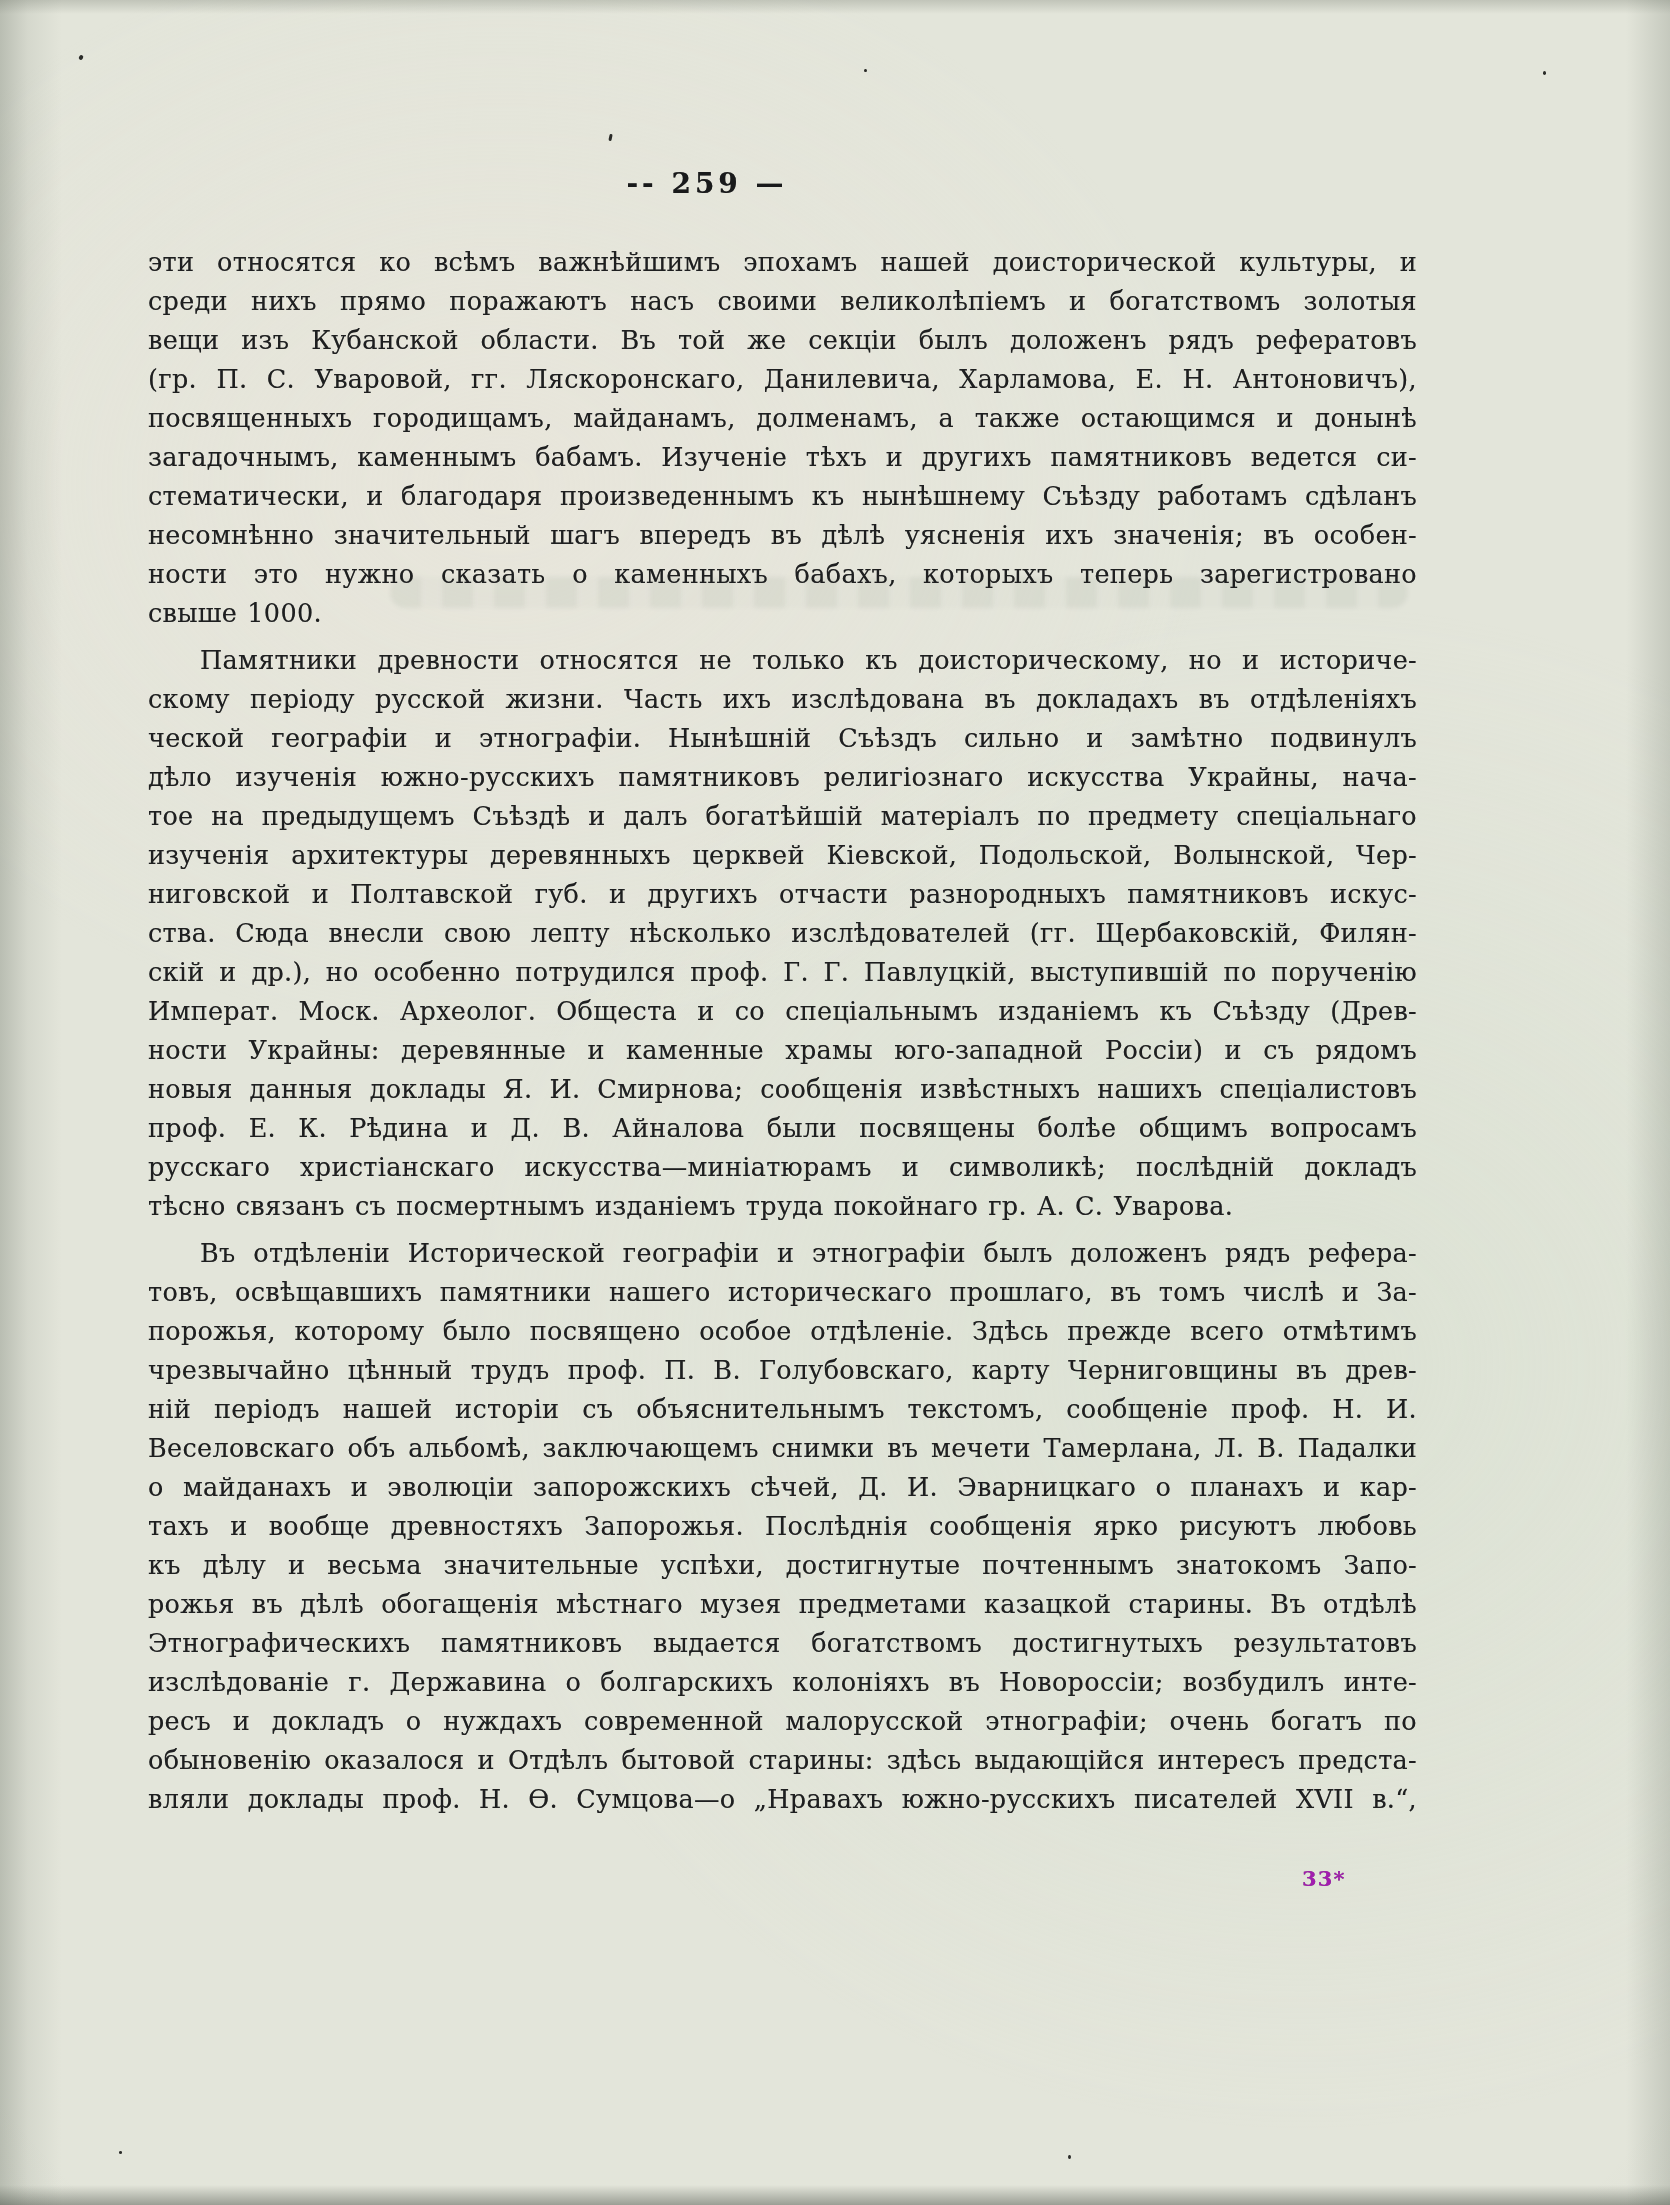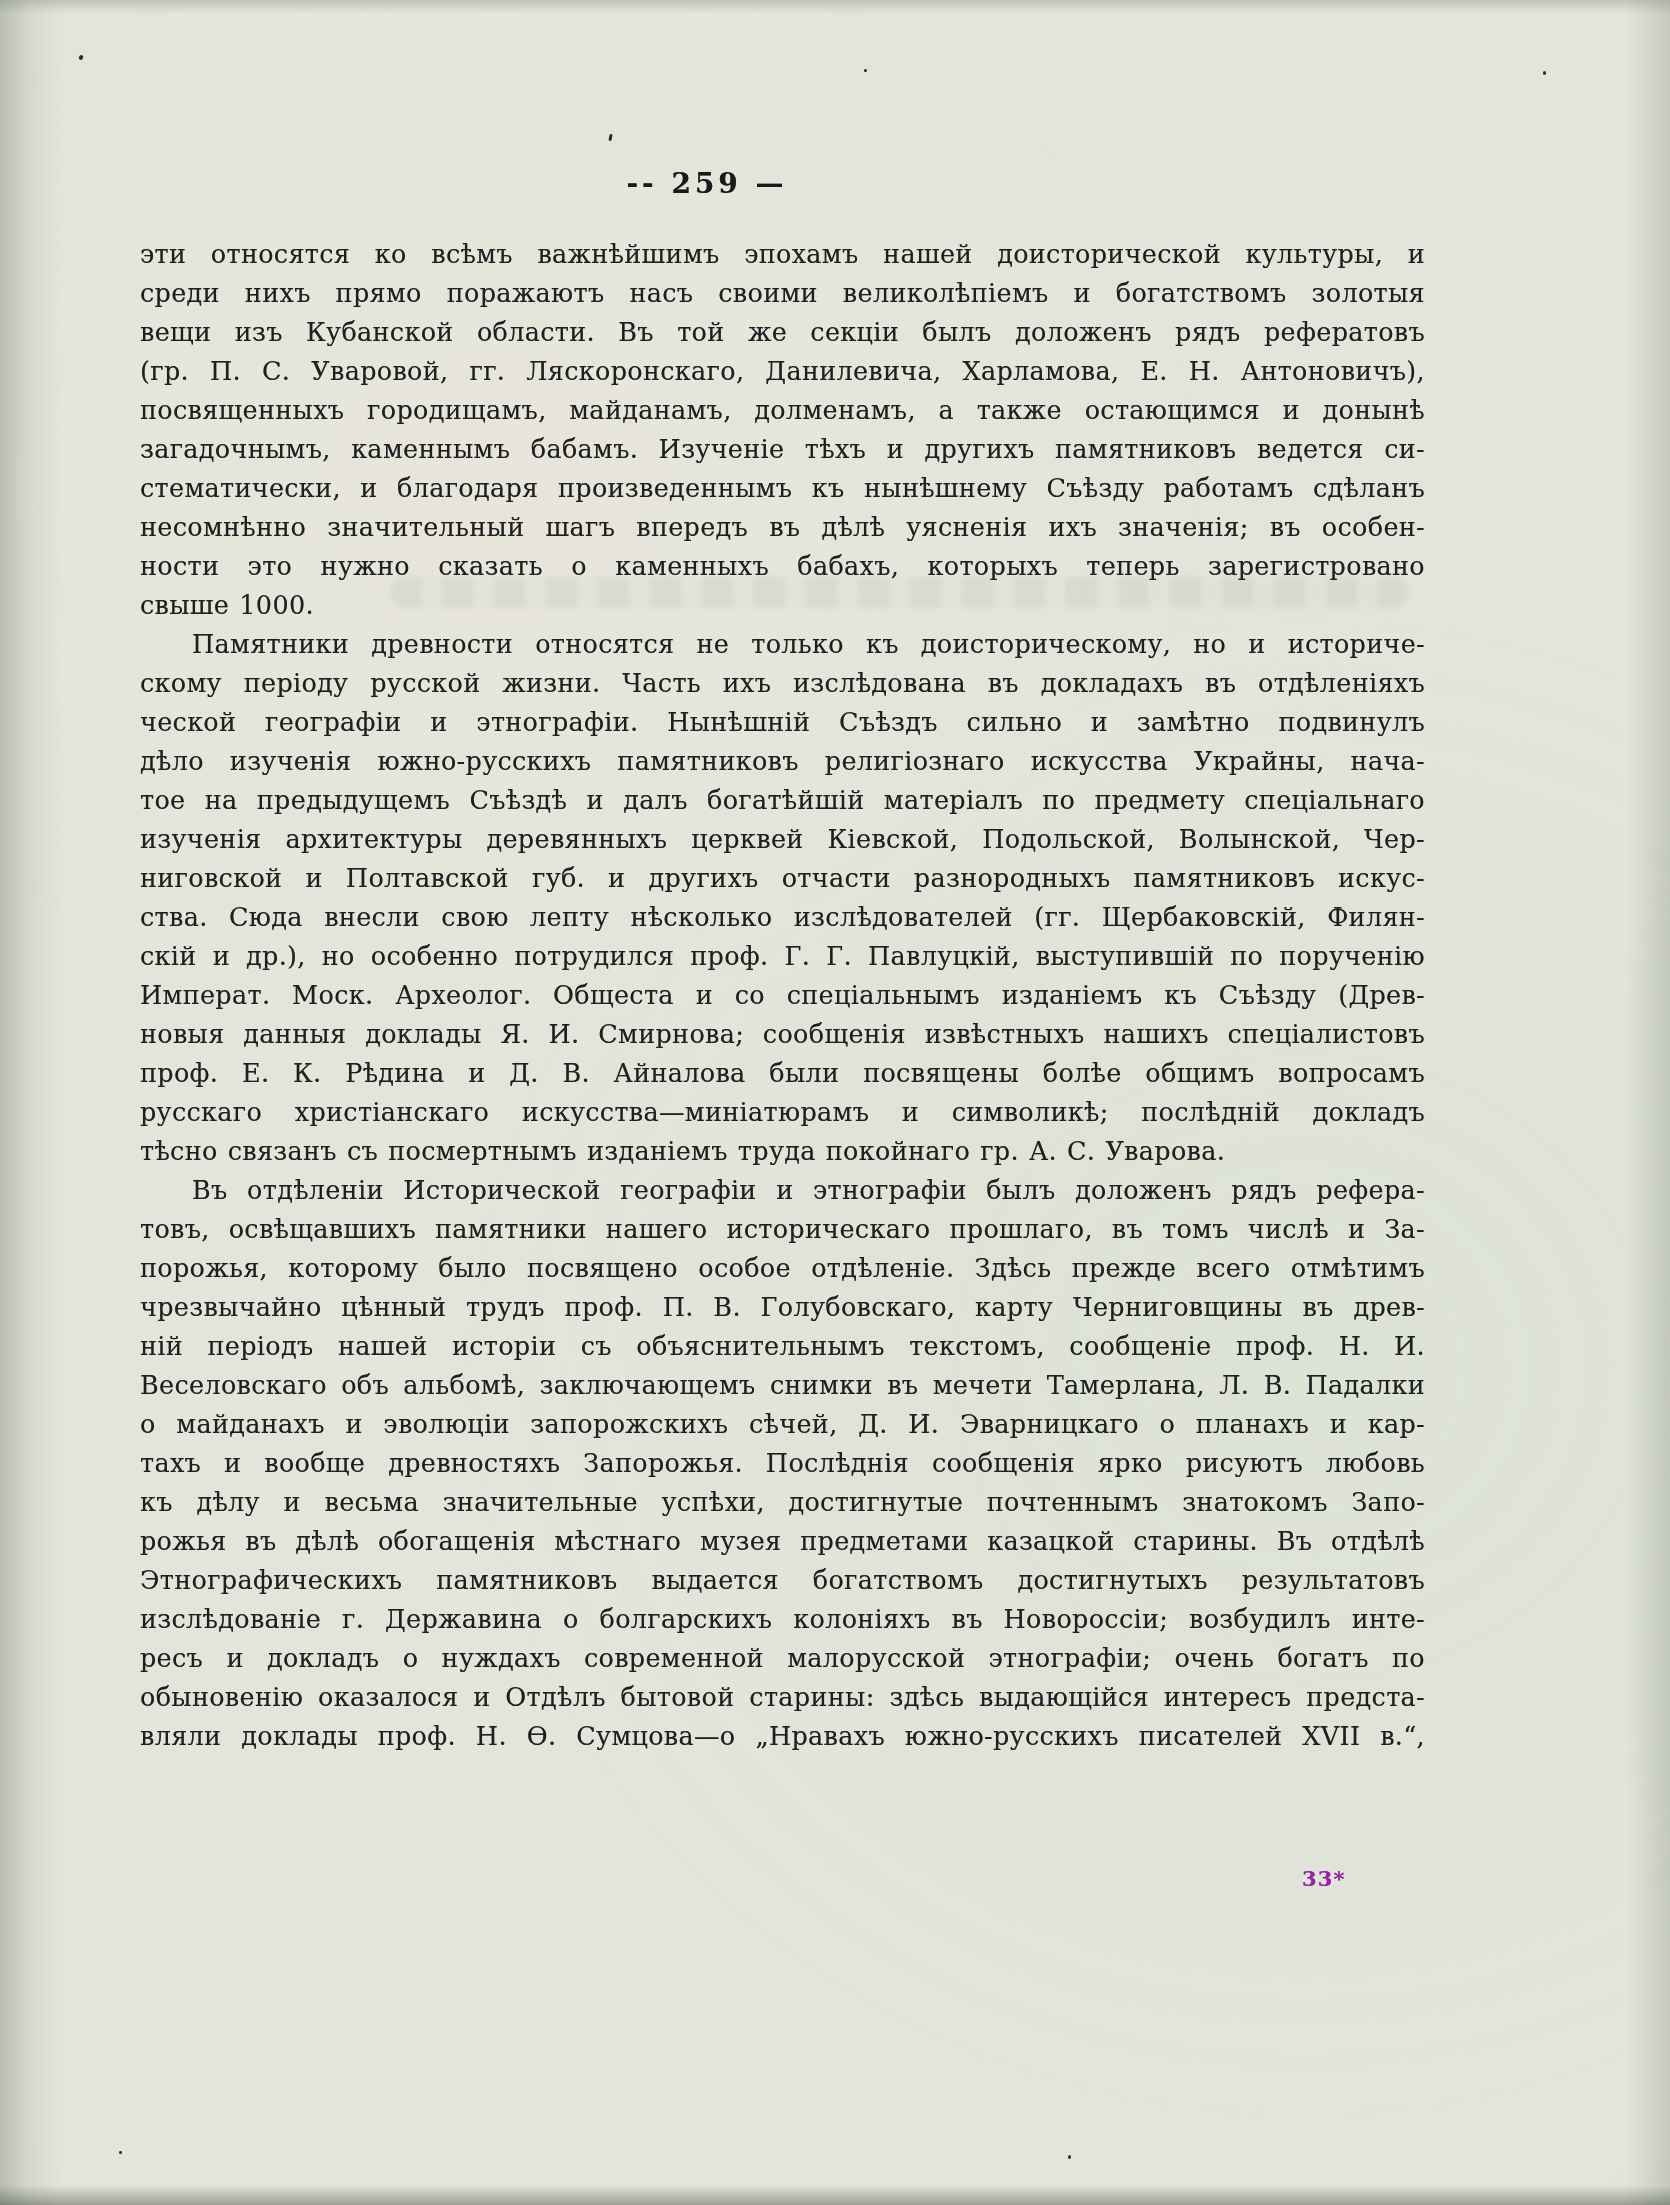--- a/index.html
+++ b/index.html
@@ -36,21 +36,21 @@
 
   
   .page-number{position:absolute;left:588px;top:152px;width:238px;text-align:center;
     font-size:28px;font-weight:bold;letter-spacing:4px;color:#191a1b;
     text-shadow:0 0 0.6px rgba(25,25,25,0.55);margin-top:15px;}
   .sig-mark{position:absolute;left:1274px;top:1866px;font-size:21px;font-weight:bold;
     letter-spacing:1.1px;color:#a21caf;text-shadow:0 0 0.6px rgba(25,25,25,0.5);margin-left:28px;}
 
   
   .text-block{position:absolute;left:140px;top:235px;width:1285px;}
-  .para{margin:0;padding:0;}
+  .para{margin:8px;padding:0;}
   .line{display:block;height:39px;line-height:39px;
     font-size:25.5px;letter-spacing:0.3px;word-spacing:1.7px;
     text-align:justify;text-align-last:justify;
     white-space:normal;overflow:visible;
     text-shadow:0 0 0.6px rgba(22,22,22,0.45);}
   .line.last{text-align-last:left;}
   .para.indent .line:first-child{text-indent:52px;}
 </style>
 </head>
 <body>
@@ -87,20 +87,21 @@
       <span class="line">Памятники древности относятся не только къ доисторическому, но и историче-</span>
       <span class="line">скому періоду русской жизни. Часть ихъ изслѣдована въ докладахъ въ отдѣленіяхъ</span>
       <span class="line">ческой географіи и этнографіи. Нынѣшній Съѣздъ сильно и замѣтно подвинулъ</span>
       <span class="line">дѣло изученія южно-русскихъ памятниковъ религіознаго искусства Украйны, нача-</span>
       <span class="line">тое на предыдущемъ Съѣздѣ и далъ богатѣйшій матеріалъ по предмету спеціальнаго</span>
       <span class="line">изученія архитектуры деревянныхъ церквей Кіевской, Подольской, Волынской, Чер-</span>
       <span class="line">ниговской и Полтавской губ. и другихъ отчасти разнородныхъ памятниковъ искус-</span>
       <span class="line">ства. Сюда внесли свою лепту нѣсколько изслѣдователей (гг. Щербаковскій, Филян-</span>
       <span class="line">скій и др.), но особенно потрудился проф. Г. Г. Павлуцкій, выступившій по порученію</span>
       <span class="line">Императ. Моск. Археолог. Общеста и со спеціальнымъ изданіемъ къ Съѣзду (Древ-</span>
+      <span class="line">ности Украйны: деревянные и каменные храмы юго-западной Россіи) и съ рядомъ</span>
       <span class="line">новыя данныя доклады Я. И. Смирнова; сообщенія извѣстныхъ нашихъ спеціалистовъ</span>
       <span class="line">проф. Е. К. Рѣдина и Д. В. Айналова были посвящены болѣе общимъ вопросамъ</span>
       <span class="line">русскаго христіанскаго искусства—миніатюрамъ и символикѣ; послѣдній докладъ</span>
       <span class="line last">тѣсно связанъ съ посмертнымъ изданіемъ труда покойнаго гр. А. С. Уварова.</span>
     </p>
     <p class="para indent">
       <span class="line">Въ отдѣленіи Исторической географіи и этнографіи былъ доложенъ рядъ рефера-</span>
       <span class="line">товъ, освѣщавшихъ памятники нашего историческаго прошлаго, въ томъ числѣ и За-</span>
       <span class="line">порожья, которому было посвящено особое отдѣленіе. Здѣсь прежде всего отмѣтимъ</span>
       <span class="line">чрезвычайно цѣнный трудъ проф. П. В. Голубовскаго, карту Черниговщины въ древ-</span>

